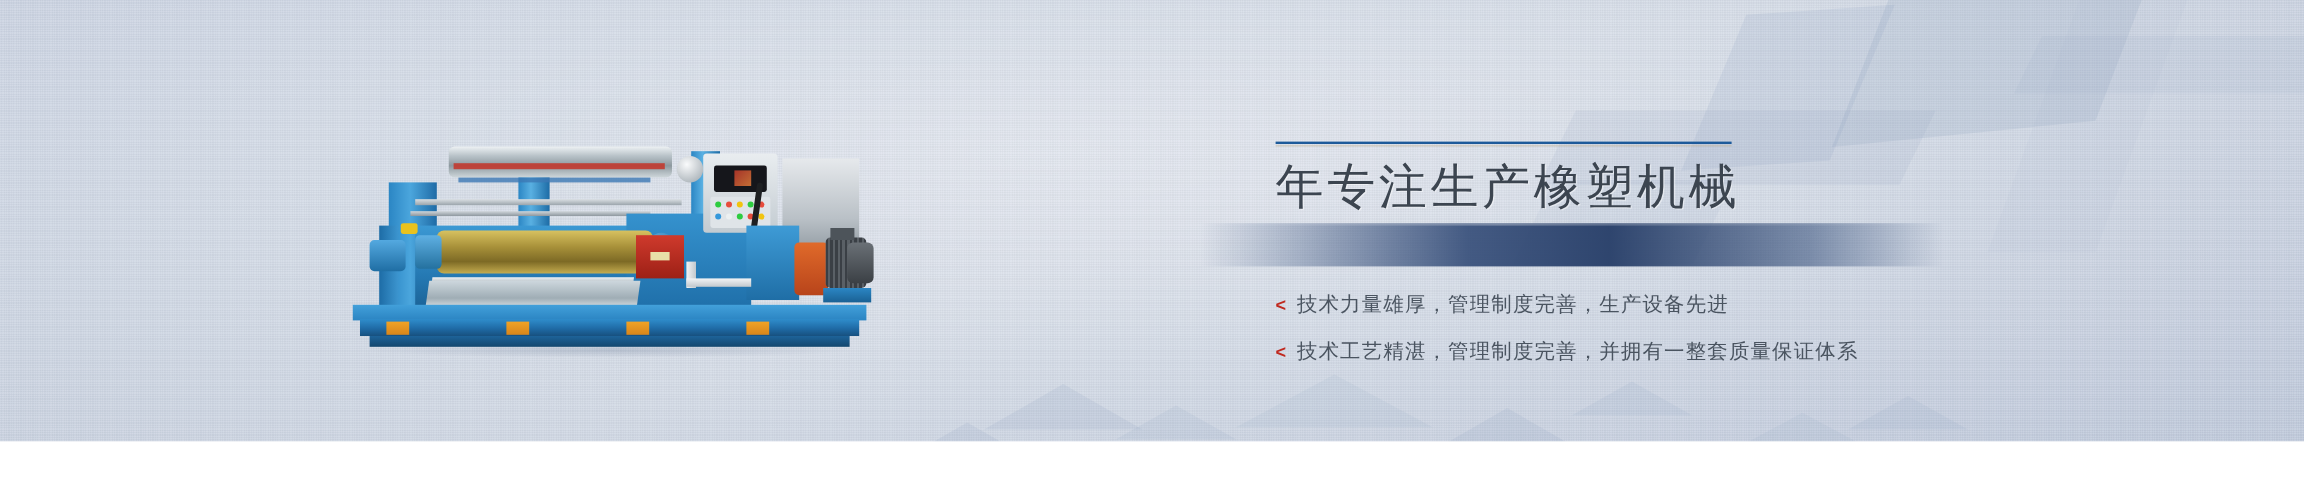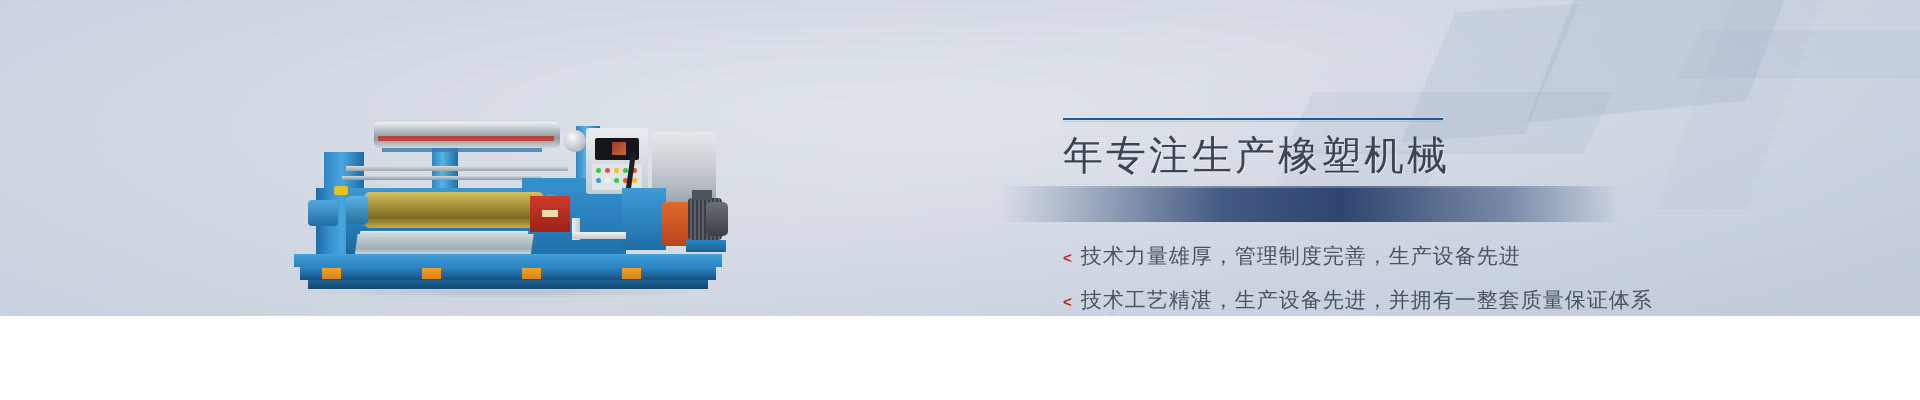--- a/index.html
+++ b/index.html
@@ -3,21 +3,21 @@
 <meta charset="utf-8">
 <style>
   html, body {
     margin: 0;
     padding: 0;
     background: #ffffff;
   }
   .banner {
     position: relative;
     width: 1920px;
-    height: 316px;
+    height: 368px;
     overflow: hidden;
     font-family: "Liberation Sans", "DejaVu Sans", sans-serif;
     background: linear-gradient(160deg, #ccd4e3 0%, #cfd7e4 28%, #d3dae6 50%, #cdd5e3 72%, #c6cfdf 100%);
   }
   
   .bg-noise {
     position: absolute;
     inset: 0;
     background-image:
       repeating-linear-gradient(0deg, rgba(255,255,255,0.055) 0px, rgba(255,255,255,0.055) 1px, rgba(0,0,0,0.018) 1px, rgba(0,0,0,0.018) 2px),
@@ -190,21 +190,21 @@
     white-space: nowrap;
   }
   .bullet .mark {
     color: #c0291f;
     font-size: 15px;
     font-weight: bold;
     margin-right: 9px;
     line-height: 1;
   }
   .bullet .txt {
-    font-size: 21px;
+    font-size: 17px;
     color: #4a5460;
     letter-spacing: 1px;
   }
 </style>
 </head>
 <body>
 
 <div class="banner">
 
   <div class="bg-vignette"></div>
@@ -306,17 +306,17 @@
   <div class="subbar"></div>
   <div class="subbar-hi"></div>
 
   <div class="bullets">
     <div class="bullet">
       <span class="mark">&lt;</span>
       <span class="txt">技术力量雄厚，管理制度完善，生产设备先进</span>
     </div>
     <div class="bullet">
       <span class="mark">&lt;</span>
-      <span class="txt">技术工艺精湛，生产设备先进，并拥有一整套质量保证体系</span>
+      <span class="txt">技术工艺精湛，管理制度完善，并拥有一整套质量保证体系</span>
     </div>
   </div>
 
 </div>
 
 </body></html>

